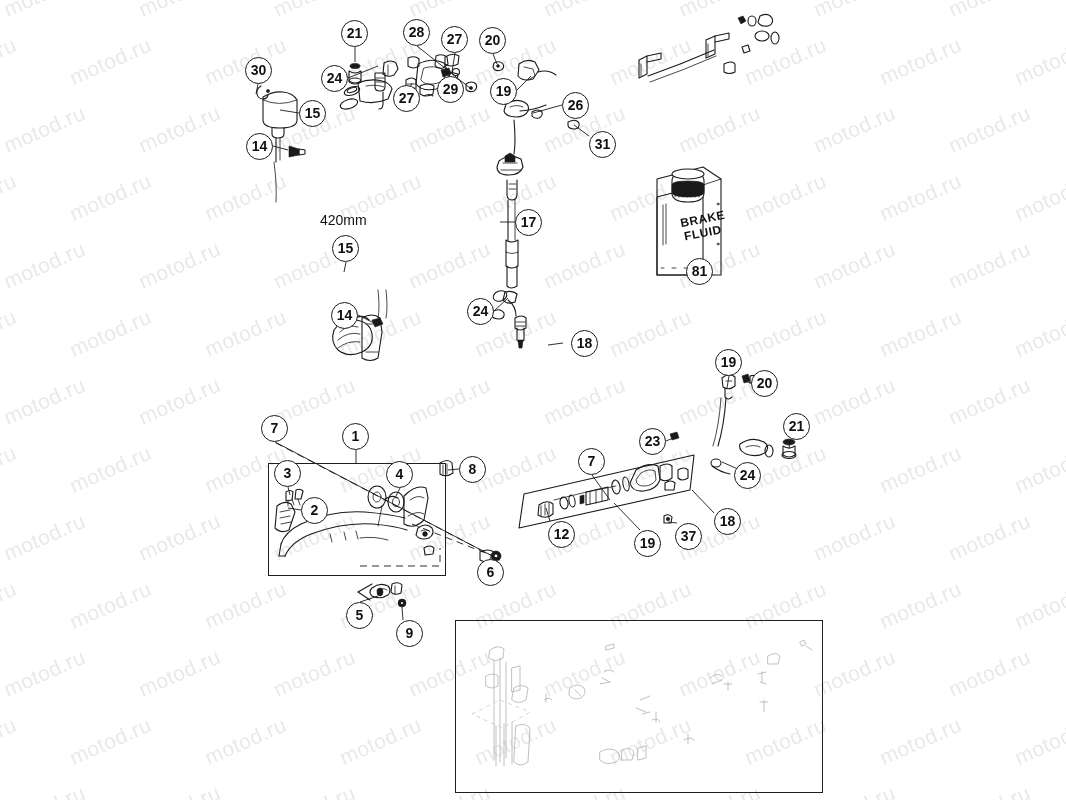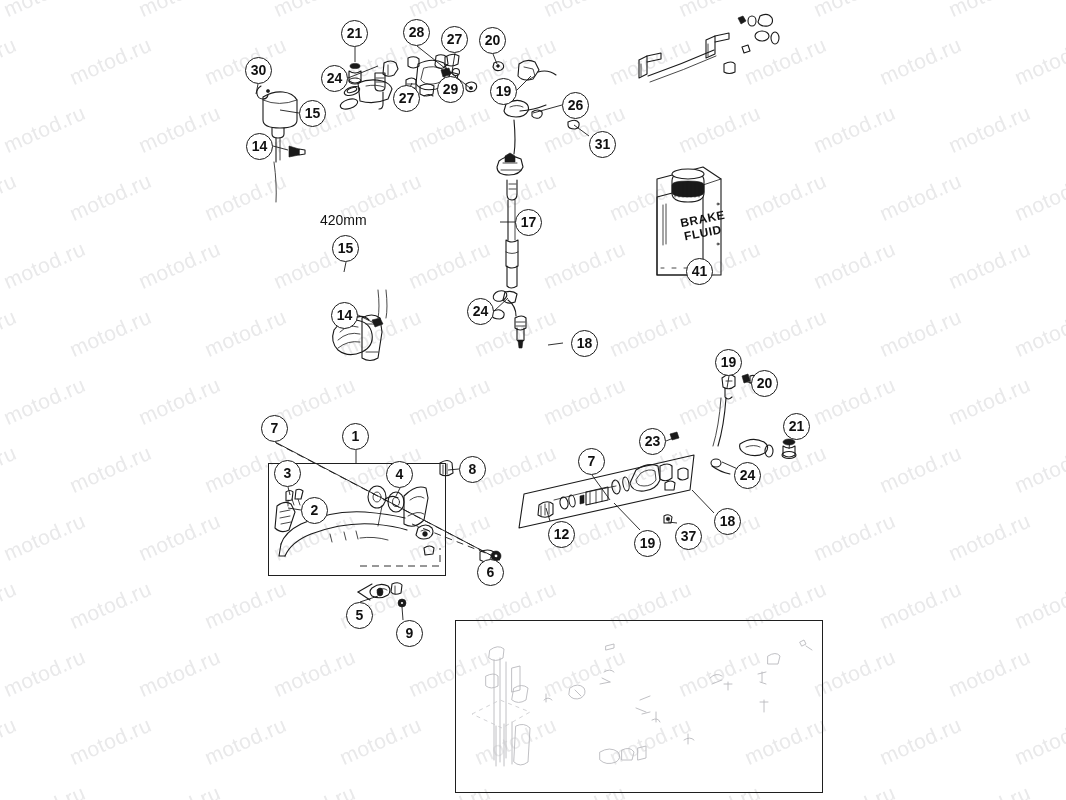--- a/index.html
+++ b/index.html
@@ -494,21 +494,21 @@
       <div class="callout" style="left: 321px; top: 65px;">24</div>
       <div class="callout" style="left: 393px; top: 85px;">27</div>
       <div class="callout" style="left: 437px; top: 76px;">29</div>
       <div class="callout" style="left: 490px; top: 78px;">19</div>
       <div class="callout" style="left: 299px; top: 100px;">15</div>
       <div class="callout" style="left: 562px; top: 92px;">26</div>
       <div class="callout" style="left: 246px; top: 133px;">14</div>
       <div class="callout" style="left: 589px; top: 131px;">31</div>
       <div class="callout" style="left: 515px; top: 209px;">17</div>
       <div class="callout" style="left: 332px; top: 235px;">15</div>
-      <div class="callout" style="left: 686px; top: 258px;">41</div>
+      <div class="callout" style="left: 686px; top: 258px;">81</div>
       <div class="callout" style="left: 331px; top: 302px;">14</div>
       <div class="callout" style="left: 467px; top: 298px;">24</div>
       <div class="callout" style="left: 571px; top: 330px;">18</div>
       <div class="callout" style="left: 715px; top: 349px;">19</div>
       <div class="callout" style="left: 751px; top: 370px;">20</div>
       <div class="callout" style="left: 783px; top: 413px;">21</div>
       <div class="callout" style="left: 261px; top: 415px;">7</div>
       <div class="callout" style="left: 639px; top: 428px;">23</div>
       <div class="callout" style="left: 342px; top: 423px;">1</div>
       <div class="callout" style="left: 459px; top: 456px;">8</div>

